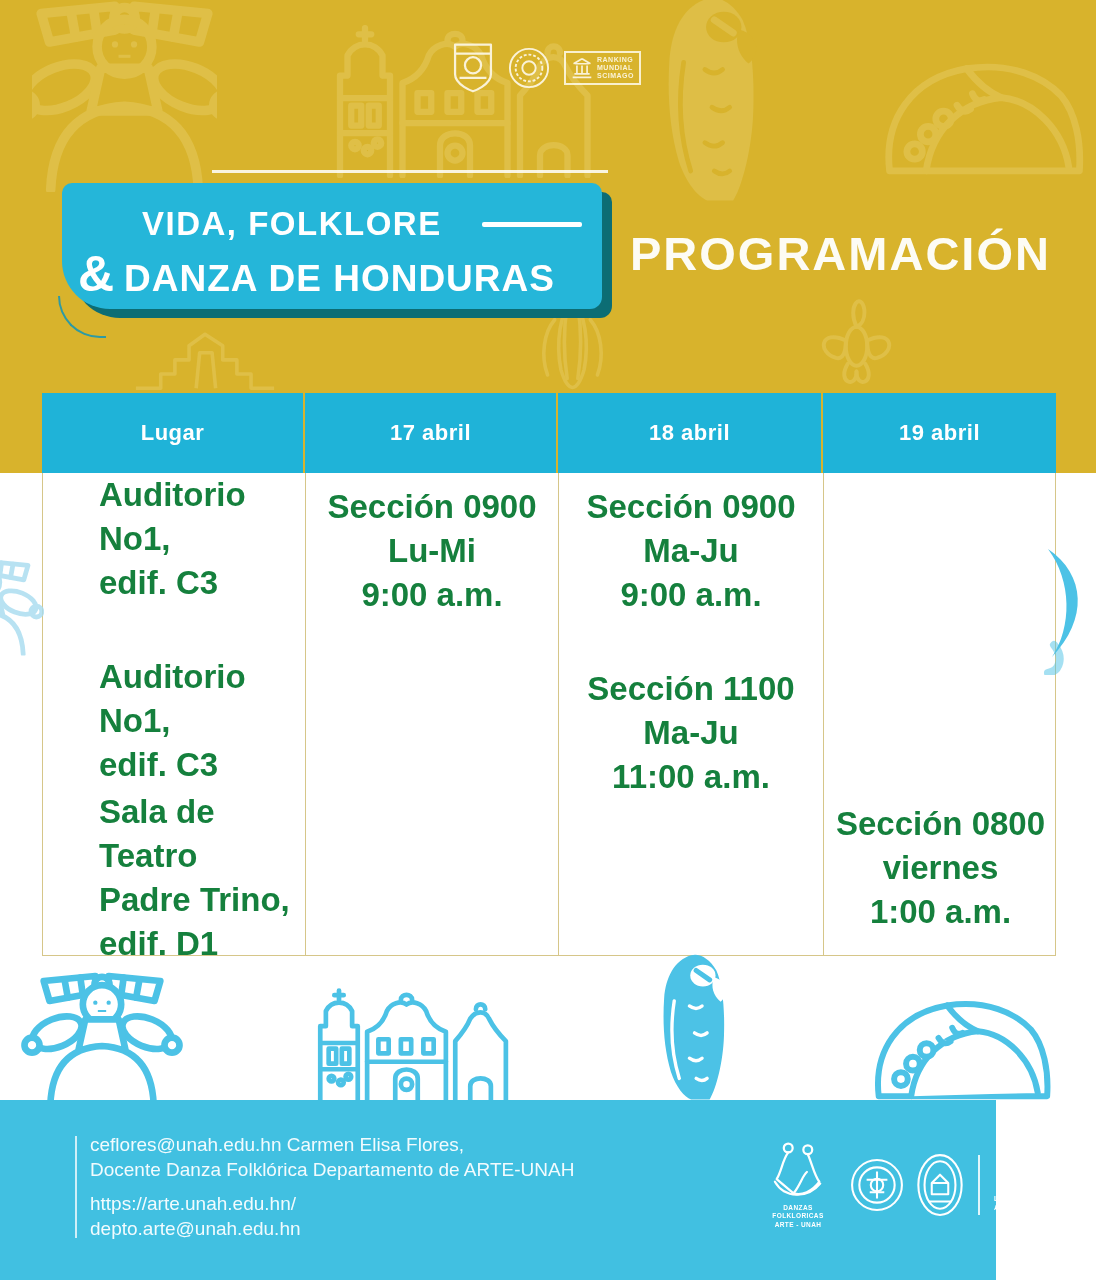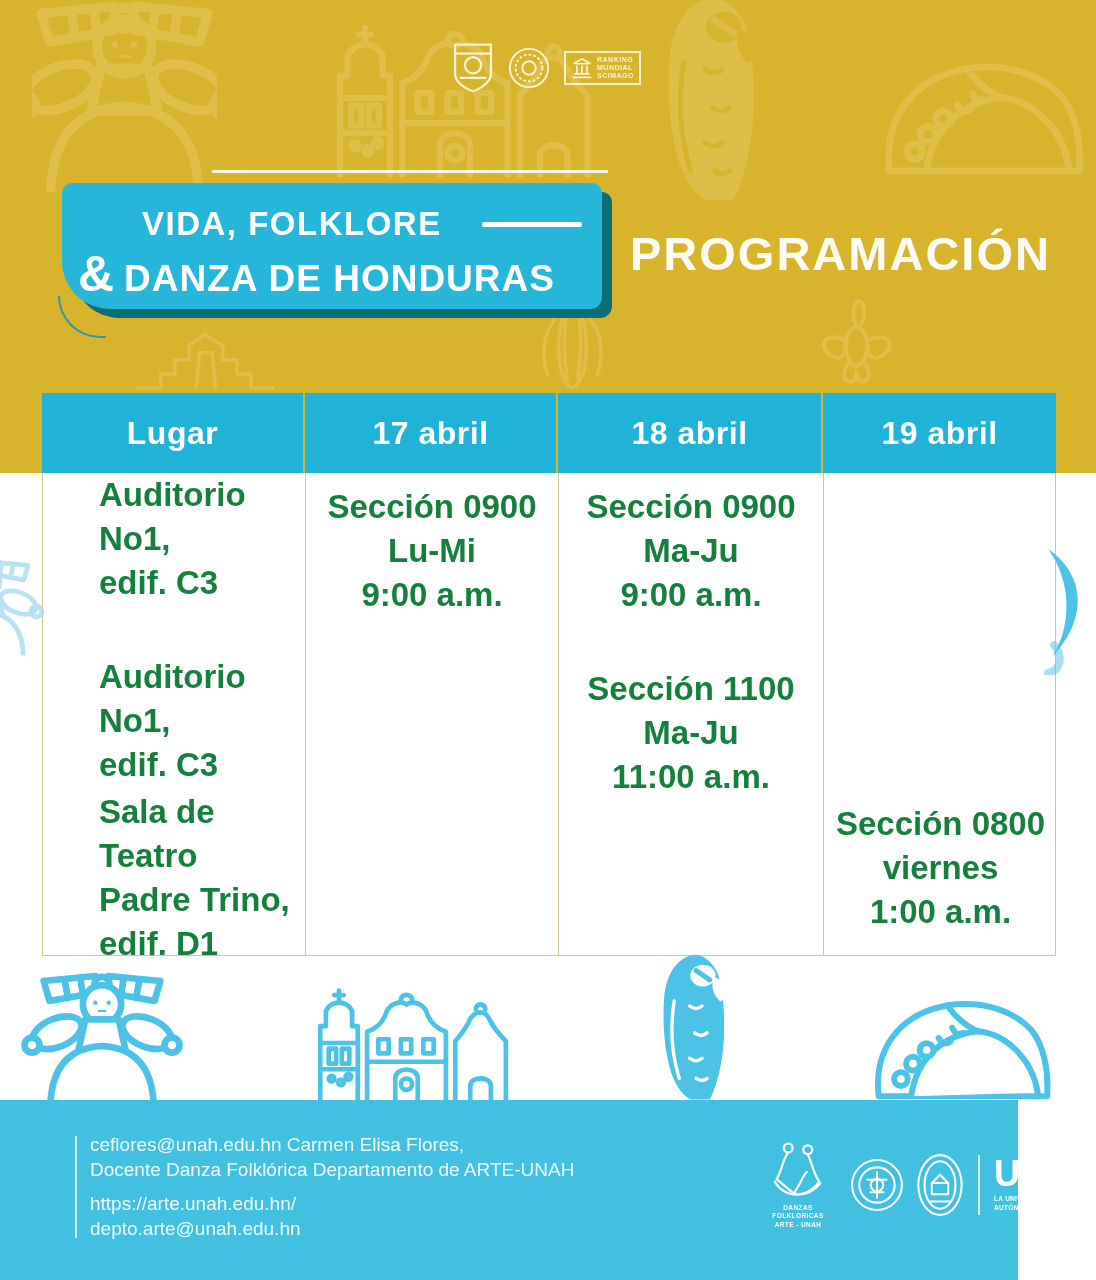--- a/index.html
+++ b/index.html
@@ -24,36 +24,36 @@
   .badge-dash{flex:1;height:5px;background:#fff;margin-left:12px;border-radius:2px;}
   .badge-l2{display:flex;align-items:baseline;margin:2px 10px 0 16px;}
   .badge-amp{font-size:50px;font-weight:700;margin-right:10px;}
   .badge-l2 .t{font-size:37px;font-weight:700;letter-spacing:1px;white-space:nowrap;text-align:center;}
   .topline{position:absolute;left:212px;top:170px;width:396px;height:3px;background:rgba(255,255,255,.85);}
   .arc{position:absolute;left:58px;top:296px;width:46px;height:40px;border-left:2px solid #2d9aa4;border-bottom:2px solid #2d9aa4;border-bottom-left-radius:46px;}
   .heading{position:absolute;left:630px;top:226px;font-size:47px;font-weight:700;letter-spacing:2px;color:#fdfcf4;}
   
   .table{position:absolute;left:42px;top:393px;width:1014px;}
   .thead{display:grid;grid-template-columns:263px 253px 265px 233px;height:80px;background:#1fb3d8;}
-  .th{display:flex;align-items:center;justify-content:center;color:#fff;font-size:32px;font-weight:600;letter-spacing:.5px;border-right:2px solid #d8b32c;}
+  .th{display:flex;align-items:center;justify-content:center;color:#fff;font-size:22px;font-weight:600;letter-spacing:.5px;border-right:2px solid #d8b32c;}
   .th:last-child{border-right:none;text-align:right;}
   .tbody{display:grid;grid-template-columns:263px 253px 265px 233px;grid-template-rows:182px 135px 165px;background:#fff;border:1px solid #d6c689;border-top:none;box-sizing:border-box;}
   .td{border-right:1px solid #d6c689;white-space:pre-line;color:#15803d;font-weight:700;font-size:33px;line-height:1.33;box-sizing:border-box;}
   .td.lastcol{border-right:none;}
   .td.lugar{text-align:left;padding:0 10px 0 56px;}
   .td.slot{text-align:center;padding:12px 6px;}
   .r1{padding-top:68px;}
   .r2{padding-top:14px;}
   .r3{padding-top:16px;}
   
   .ill{position:absolute;color:#4cc2e6;--line:#4cc2e6;--fill:#ffffff;--bg:#ffffff;}
   .edge-left{position:absolute;left:-14px;top:505px;width:58px;height:200px;overflow:hidden;}
   .edge-right{position:absolute;right:0;top:545px;width:56px;height:130px;overflow:hidden;}
   
-  .footer{position:absolute;left:0;top:1100px;width:996px;height:180px;background:#41c0e1;color:#f2fbfe;padding-left:22px;}
+  .footer{position:absolute;left:0;top:1100px;width:996px;height:180px;background:#41c0e1;color:#f2fbfe;}
   .f-vline{position:absolute;left:75px;top:36px;width:2px;height:102px;background:rgba(255,255,255,.75);}
   .f-text{position:absolute;left:90px;top:32px;font-size:19px;line-height:1.32;color:#f2fbfe;}
   .f-gap{height:9px;}
   .f-logos{position:absolute;left:758px;top:40px;display:flex;align-items:center;color:#fff;--line:#ffffff;}
   .danzas{display:flex;flex-direction:column;align-items:center;width:80px;}
   .danzas .cap{font-size:6.5px;font-weight:700;letter-spacing:.4px;line-height:1.3;text-align:center;}
   .f-divider{width:2px;height:60px;background:rgba(255,255,255,.85);margin:0 14px;}
   .unah-block{display:flex;flex-direction:column;}
   .unah-word{font-size:36px;font-weight:700;letter-spacing:2px;line-height:1;}
   .unah-tag{font-size:6.5px;font-weight:700;letter-spacing:.3px;line-height:1.35;margin-top:3px;}

